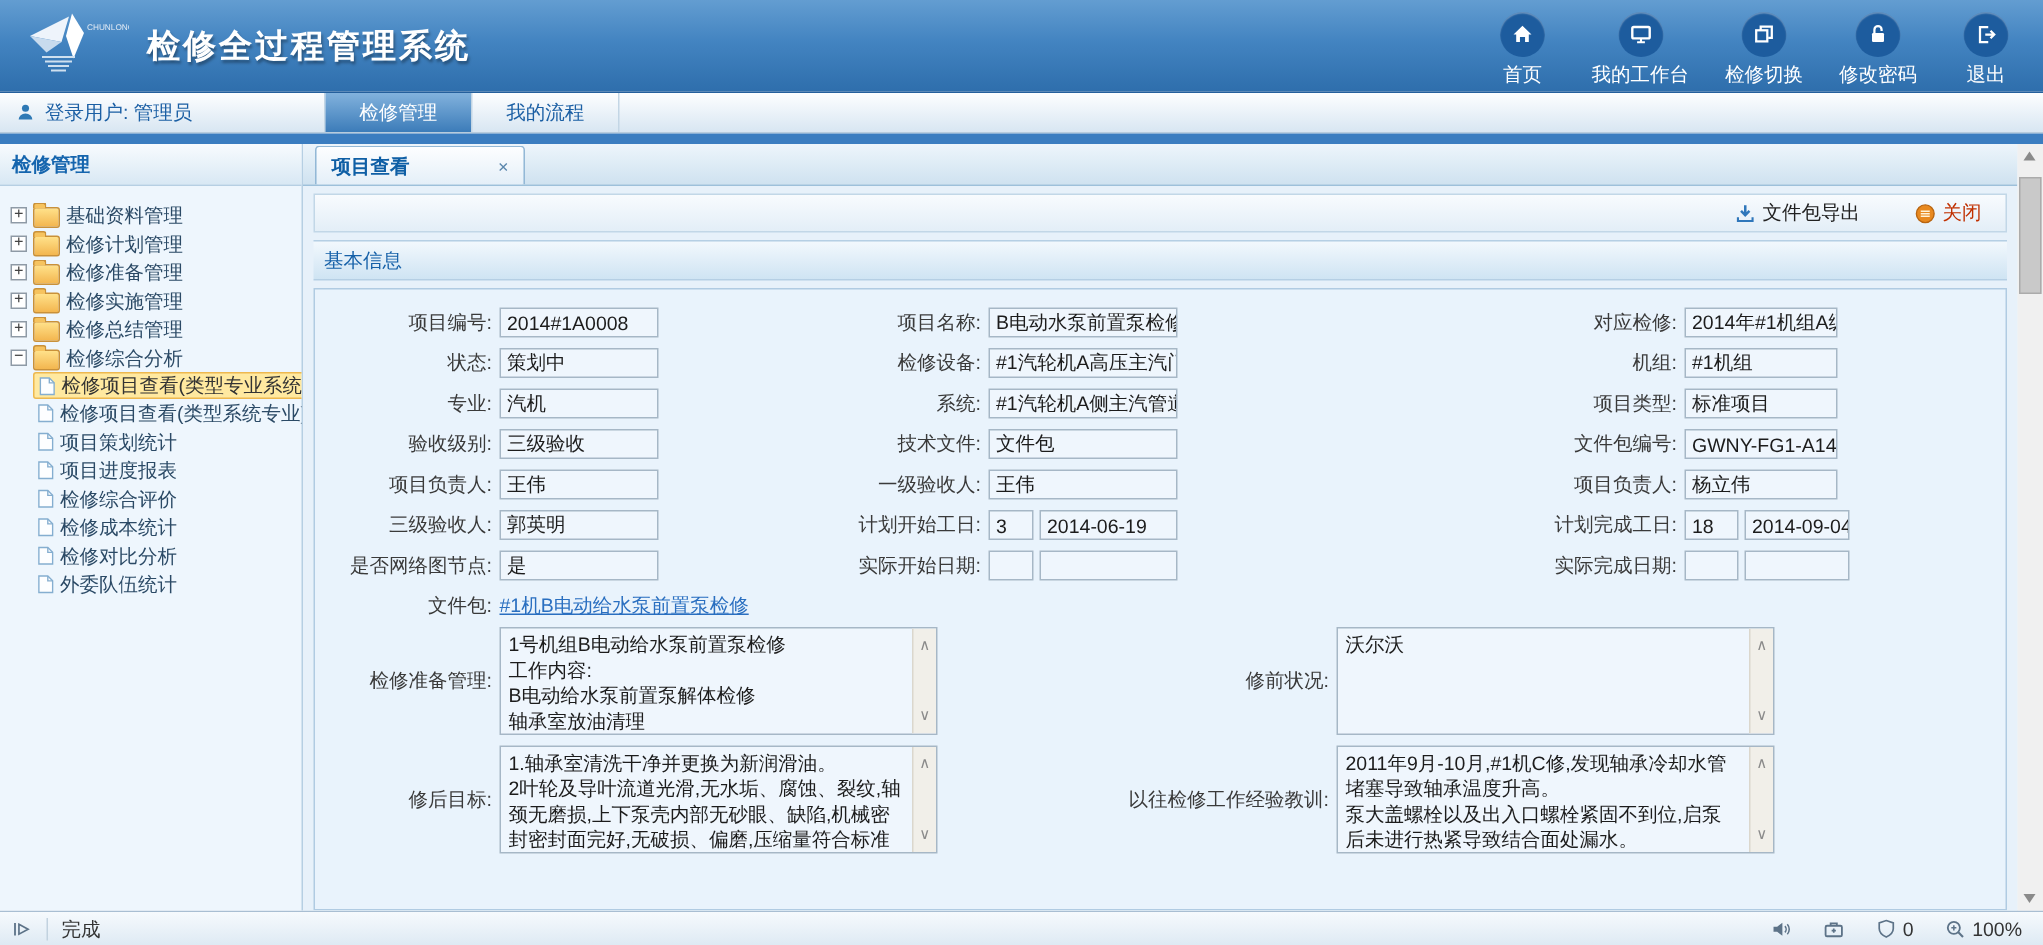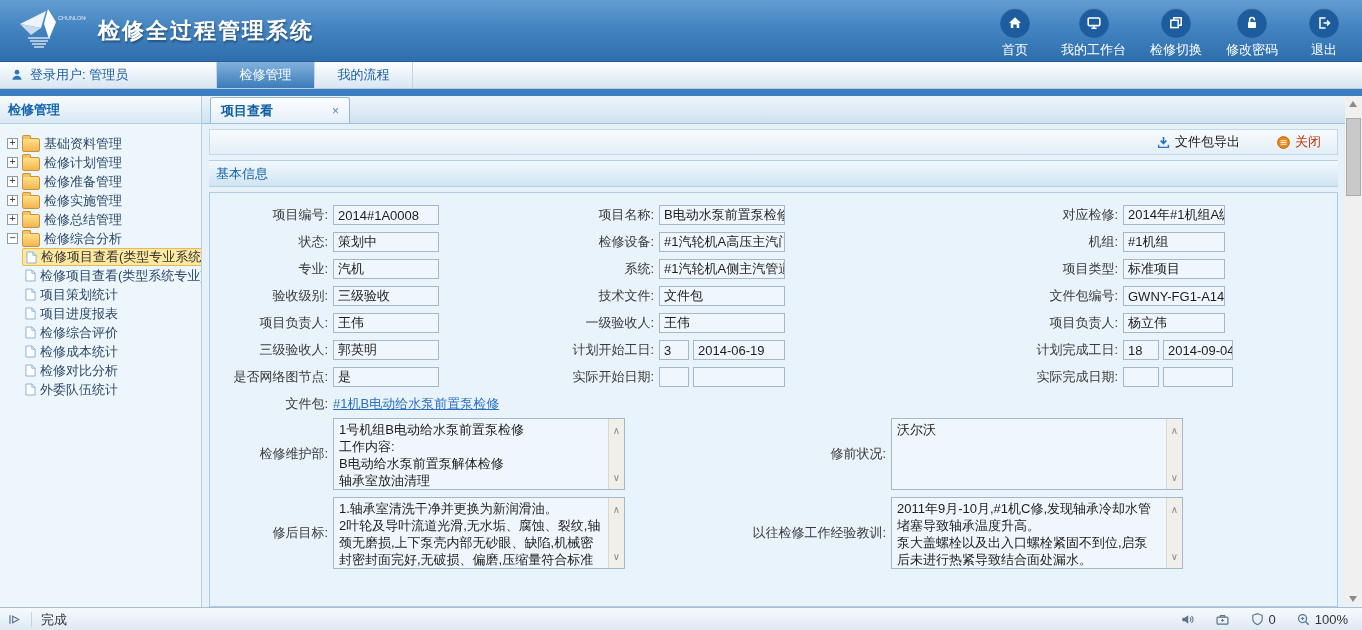--- a/index.html
+++ b/index.html
@@ -384,21 +384,21 @@
               <span class="box dsmall3"></span>
               <span class="box ddate3"></span>
             </div>
           </div>
         <div class="frow linkrow">
           <span class="lbl c1l">文件包:</span>
           <span class="flink">#1机B电动给水泵前置泵检修</span>
         </div>
         <div>
             <div class="tarow">
-              <span class="tal1">检修维护部:</span>
+              <span class="tal1">检修准备管理:</span>
               <div class="ta ta1">
                 <div class="ta-text">1号机组B电动给水泵前置泵检修
 工作内容:
 B电动给水泵前置泵解体检修
 轴承室放油清理
 泵壳内部冲刷检查
 叶轮金属试验检查</div>
                 <span class="scrollcol">
                   <span>∧</span>
                   <span>∨</span>

